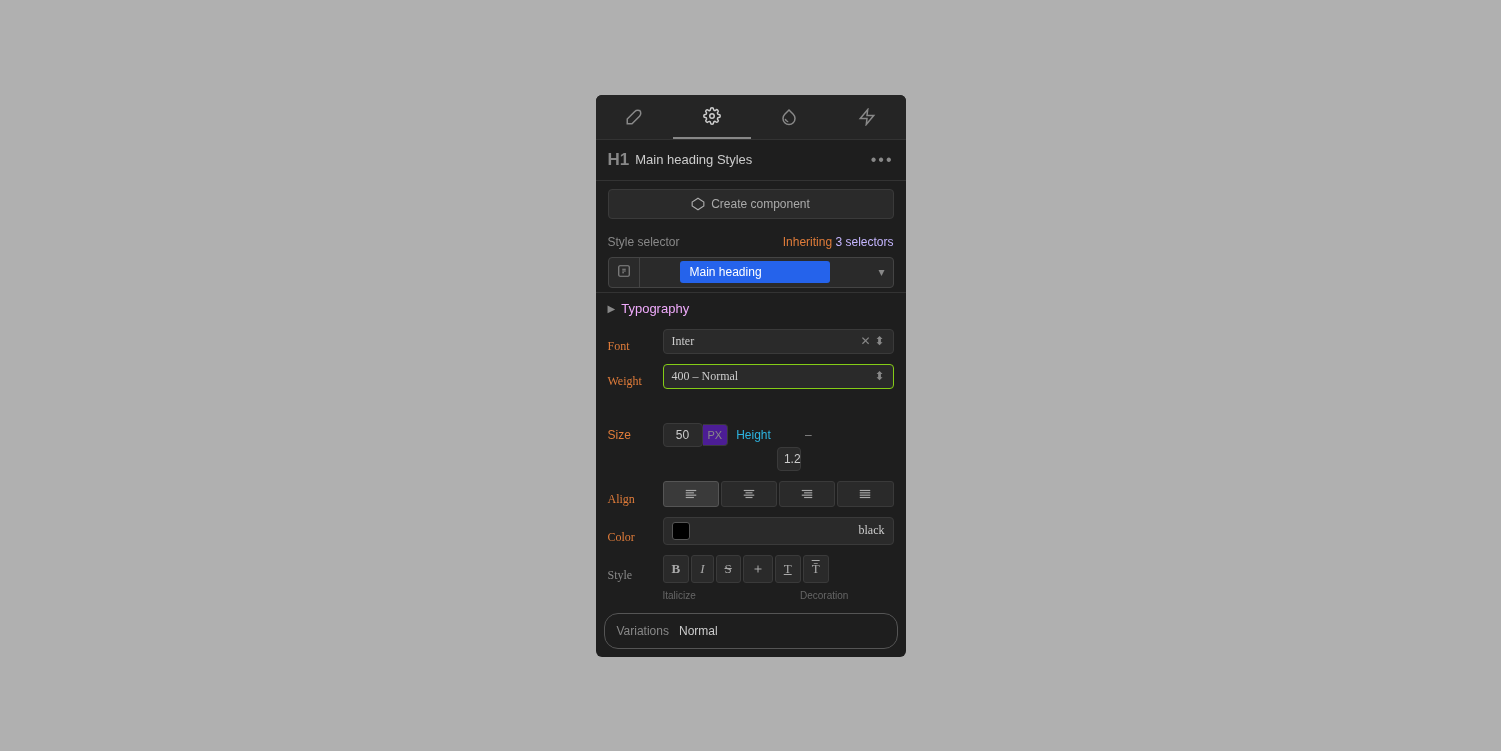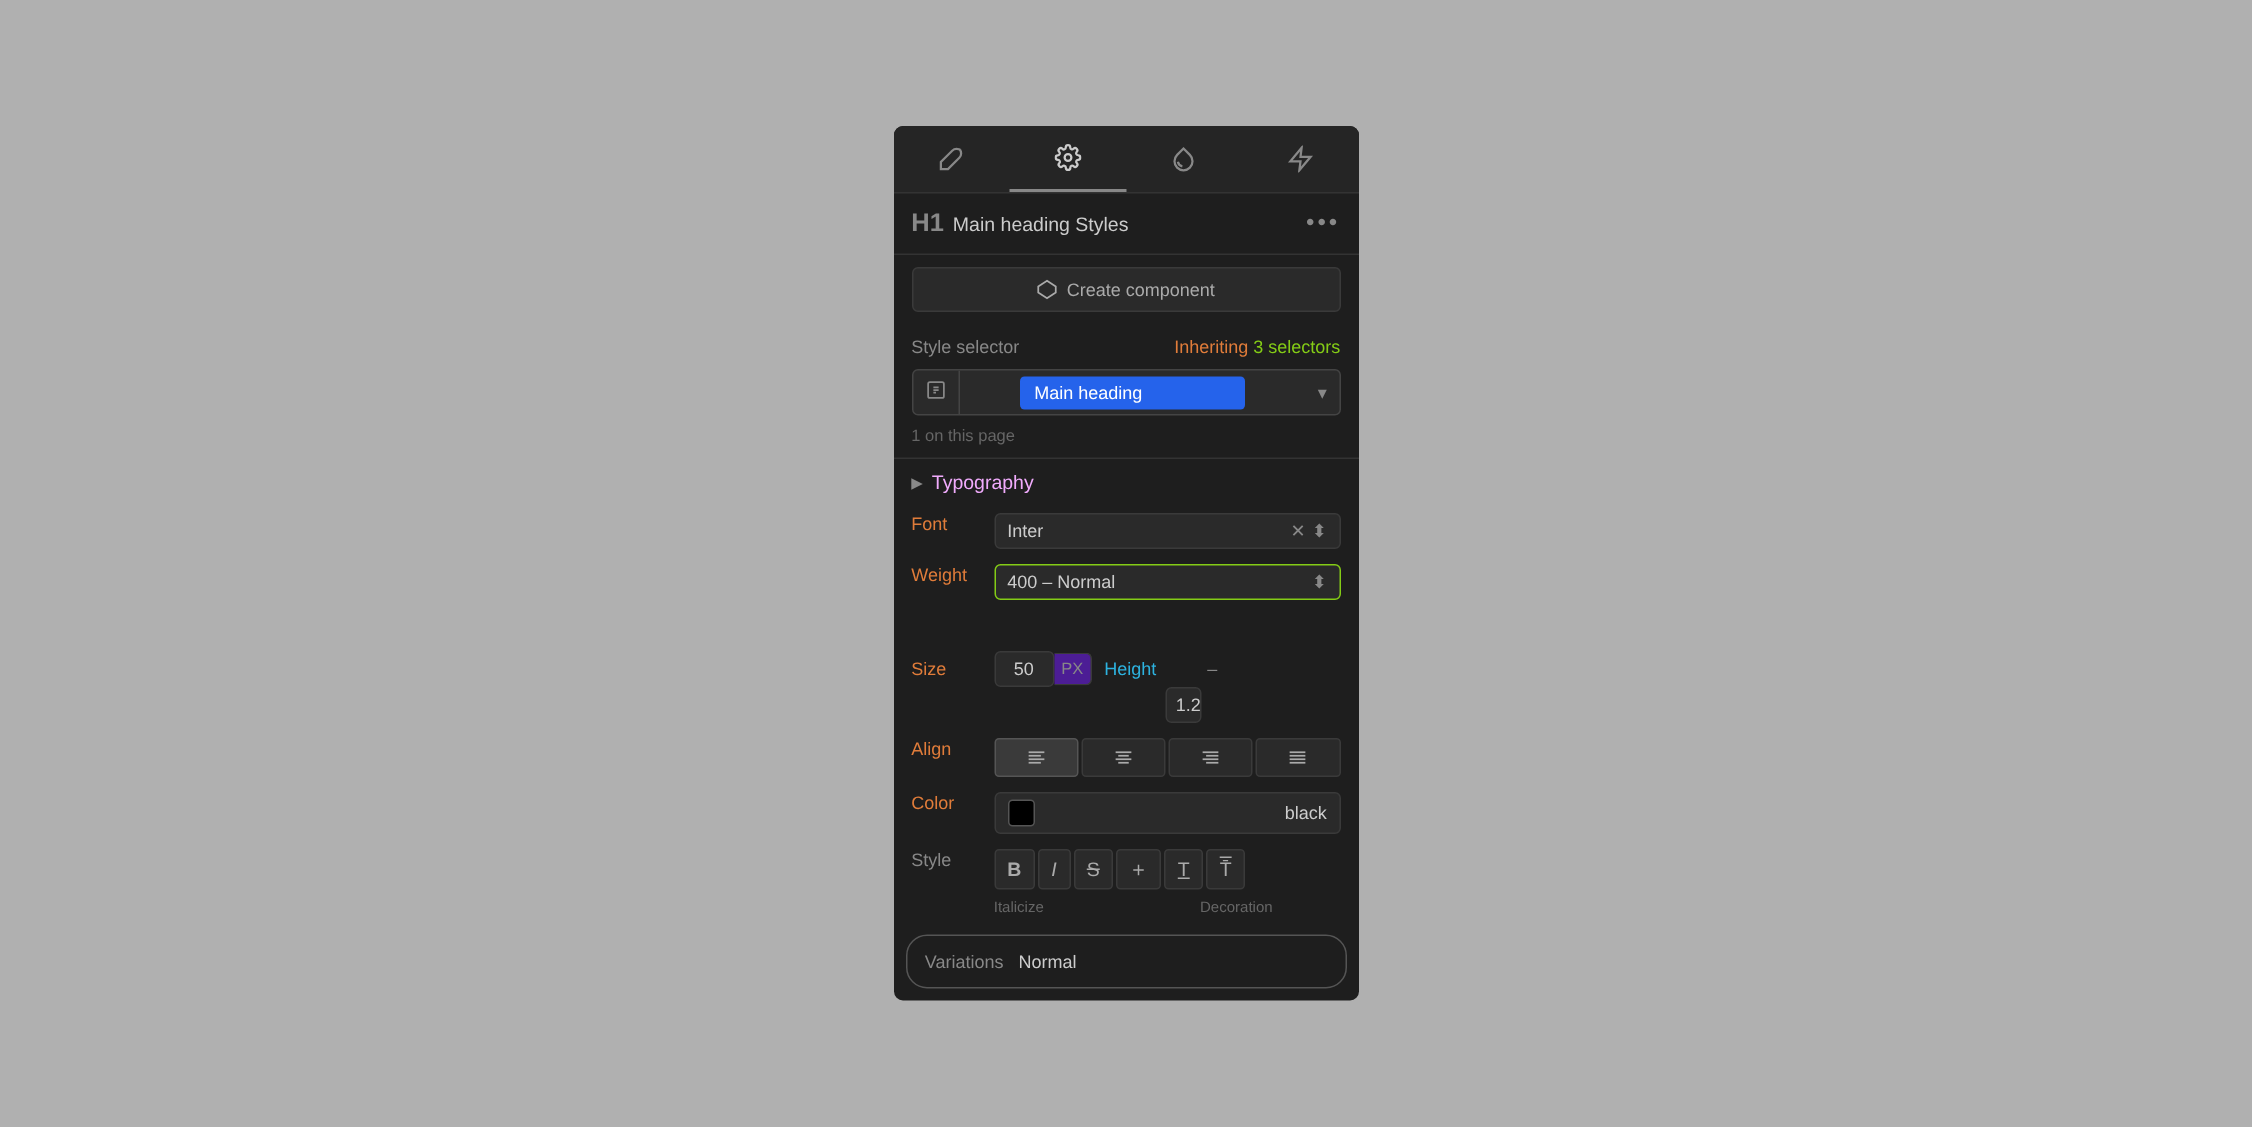--- a/index.html
+++ b/index.html
@@ -148,22 +148,23 @@
       font-size: 10px;
     }
     .section-title {
       color: #f0abfc;
       font-size: 13px;
       font-weight: 400;
     }
     
     .prop-row {
       display: flex;
-      align-items: flex-start;
+      align-items: flex-end;
       padding: 5px 12px;
+      font-family: Liberation Serif, serif;
     }
     .prop-label {
       width: 55px;
       color: #e07c3a;
       font-size: 12px;
       flex-shrink: 0;
     }
     .prop-label.muted {
       color: #888;
     }
@@ -369,36 +370,35 @@
   <div class="create-component-btn">
     <svg width="14" height="14" viewBox="0 0 24 24" fill="none" stroke="#aaa" stroke-width="2">
       <polygon points="12 2 22 8.5 22 15.5 12 22 2 15.5 2 8.5 12 2"></polygon>
     </svg>
     <span>Create component</span>
   </div>
 
   <div class="style-selector-row">
     <span class="style-selector-label">Style selector</span>
     <span class="inheriting">
-      <span>Inheriting</span>&nbsp;<span style="color:#84cc16">3 selectors</span>
+      <span>Inheriting</span>&nbsp;<span style="color:#c4b5fd">3 selectors</span>
     </span>
   </div>
   <div class="selector-dropdown">
     <span class="selector-icon">
       <svg width="14" height="14" viewBox="0 0 24 24" fill="none" stroke="#888" stroke-width="2">
         <rect x="3" y="3" width="18" height="18" rx="2" ry="2"></rect>
         <line x1="9" y1="9" x2="15" y2="9"></line>
         <line x1="9" y1="12" x2="15" y2="12"></line>
         <line x1="9" y1="15" x2="12" y2="15"></line>
       </svg>
     </span>
     <span class="selector-tag">Main heading</span>
     <span class="selector-chevron">▾</span>
   </div>
-  <div class="on-page">1 on this page</div>
 
   <div class="section-header">
     <span class="chevron">▶</span>
     <span class="section-title">Typography</span>
   </div>
 
   <div class="prop-row">
     <span class="prop-label">Font</span>
     <div class="font-input" style="flex:1;">
       <span class="font-name">Inter</span>

